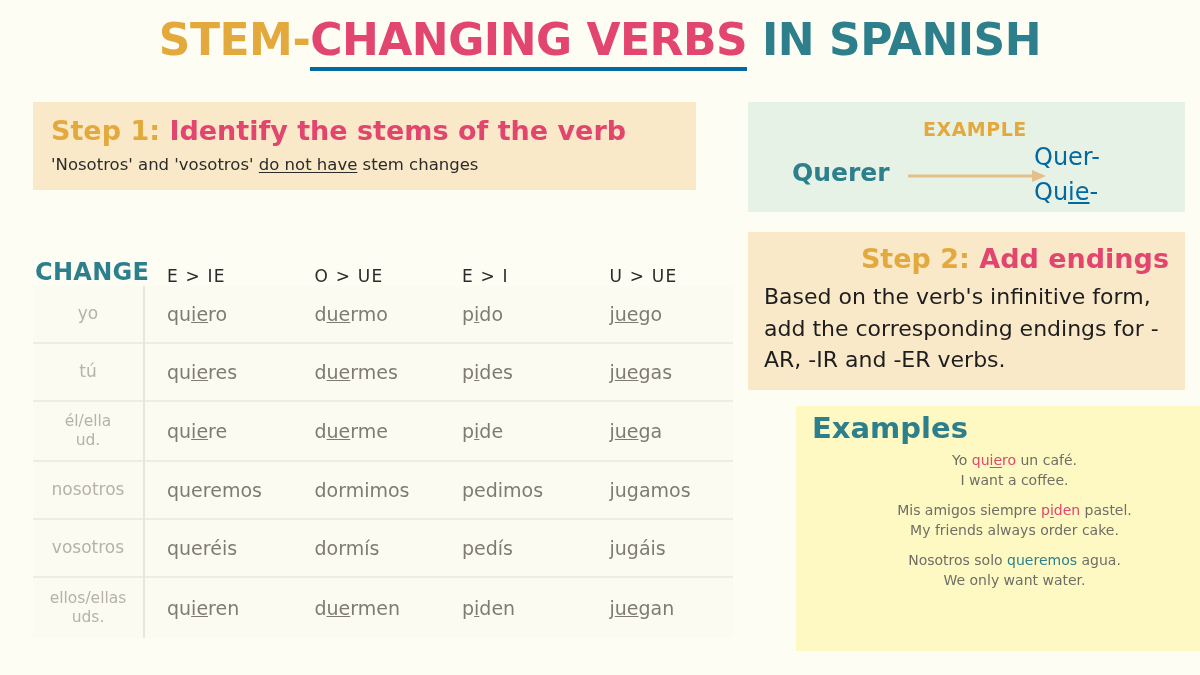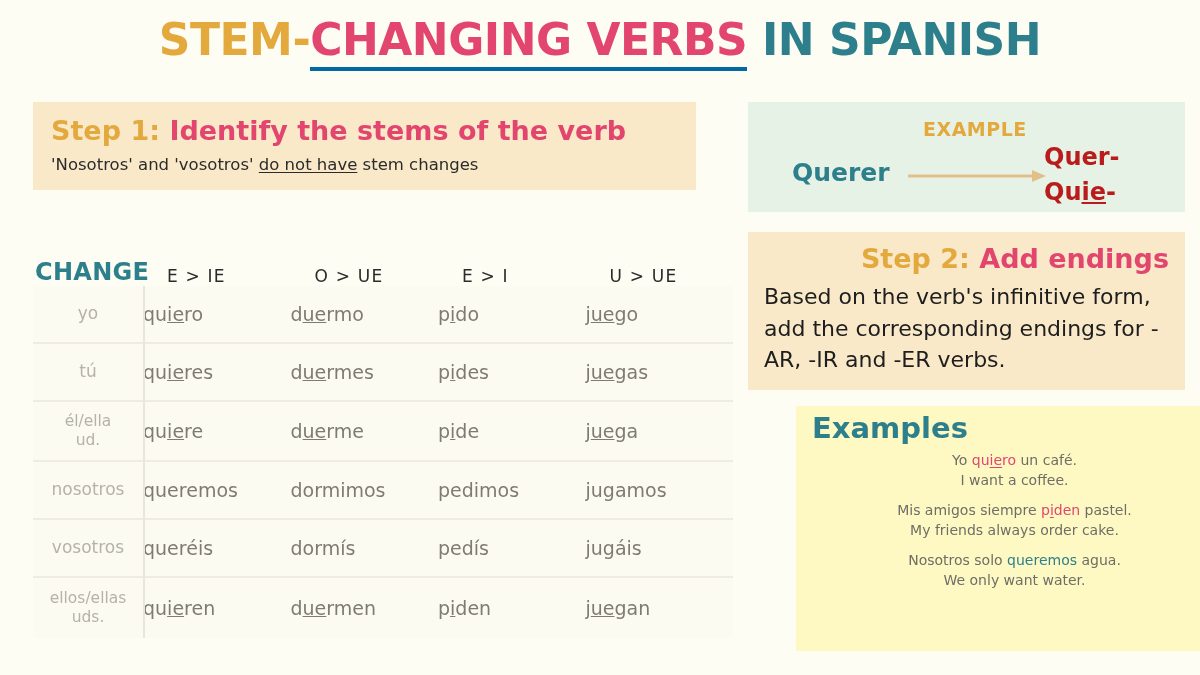--- a/index.html
+++ b/index.html
@@ -91,25 +91,25 @@
   }
   .ex-arrow {
     position: absolute;
     left: 160px;
     top: 66px;
     width: 138px;
     height: 14px;
   }
   .ex-result {
     position: absolute;
-    left: 296px;
+    left: 286px;
     top: 38px;
     font-size: 24px;
-    font-weight: 700;
-    color: #b91c1c;
+    font-weight: 400;
+    color: #0369a1;
     line-height: 1.45;
   }
 
   
   .step2-box {
     position: absolute;
     left: 748px;
     top: 232px;
     width: 437px;
     height: 158px;
@@ -212,20 +212,21 @@
     text-align: center;
     font-size: 17px;
     color: #B5B3A8;
     line-height: 1.25;
   }
   .cell-pron.small { font-size: 15.5px; }
   .cell {
     flex: 1;
     font-size: 19px;
     color: #7E7C72;
+    padding-left: 24px;
     white-space: nowrap;
   }
   .cell .u { text-decoration: underline; text-underline-offset: 1px; }
 </style>
 </head>
 <body>
 
 <div class="page">
 
   <div class="title">

